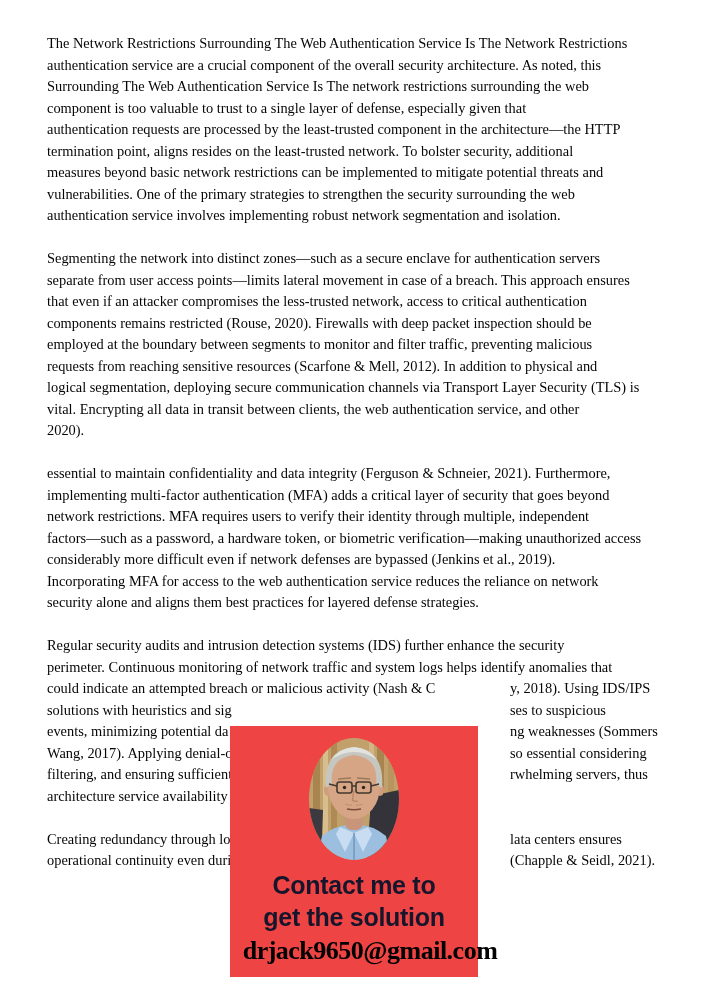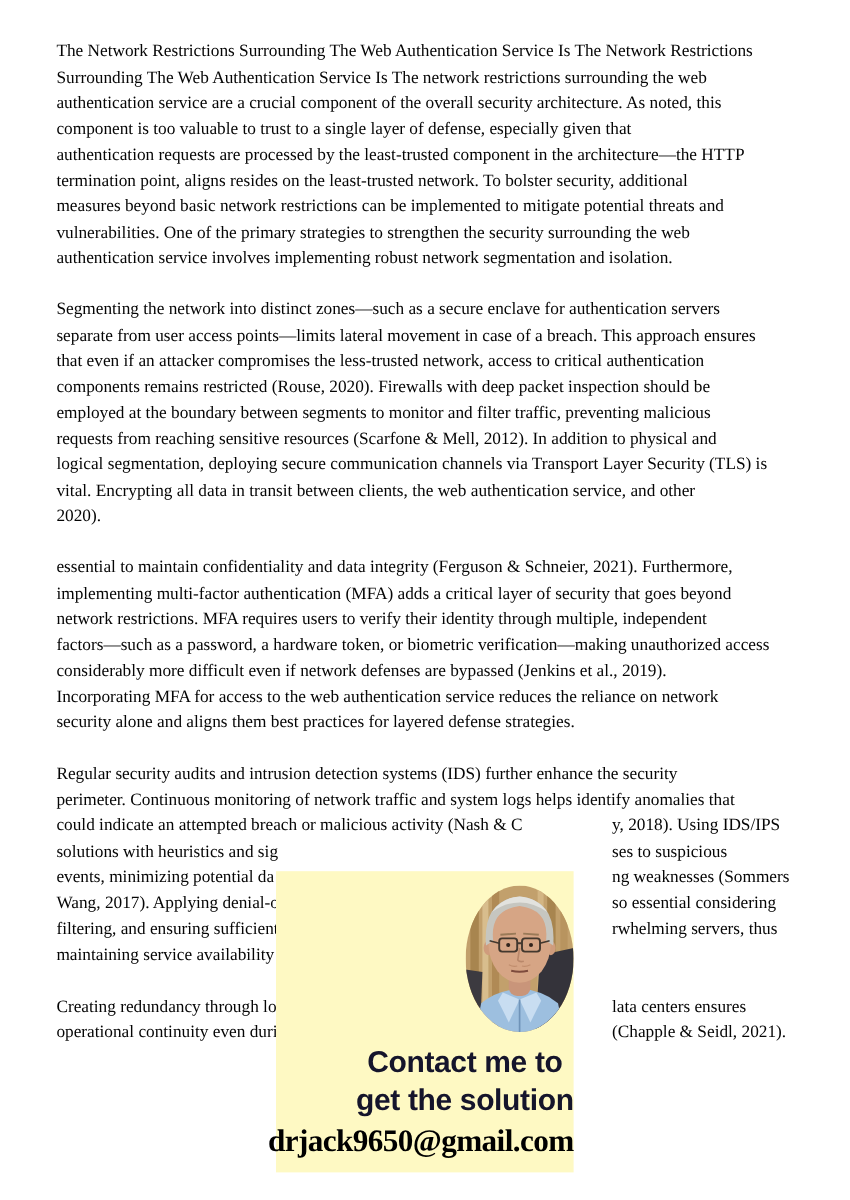--- a/index.html
+++ b/index.html
@@ -22,22 +22,22 @@
       font-weight:700;font-size:26px;line-height:30px;letter-spacing:-0.5px;color:#000;margin-left:32px;}
 </style>
 </head>
 <body>
 
 <div id="page">
 
   <div id="doc">
     <div class="para">
         <div class="line">The Network Restrictions Surrounding The Web Authentication Service Is The Network Restrictions</div>
+        <div class="line">authentication service are a crucial component of the overall security architecture. As noted, this</div>
         <div class="line">Surrounding The Web Authentication Service Is The network restrictions surrounding the web</div>
-        <div class="line">authentication service are a crucial component of the overall security architecture. As noted, this</div>
         <div class="line">component is too valuable to trust to a single layer of defense, especially given that</div>
         <div class="line">authentication requests are processed by the least-trusted component in the architecture—the HTTP</div>
         <div class="line">termination point, aligns resides on the least-trusted network. To bolster security, additional</div>
         <div class="line">measures beyond basic network restrictions can be implemented to mitigate potential threats and</div>
         <div class="line">vulnerabilities. One of the primary strategies to strengthen the security surrounding the web</div>
         <div class="line">authentication service involves implementing robust network segmentation and isolation.</div>
       </div>
     <div class="para">
         <div class="line">Segmenting the network into distinct zones—such as a secure enclave for authentication servers</div>
         <div class="line">separate from user access points—limits lateral movement in case of a breach. This approach ensures</div>
@@ -59,29 +59,29 @@
         <div class="line">security alone and aligns them best practices for layered defense strategies.</div>
       </div>
     <div class="para">
         <div class="line">Regular security audits and intrusion detection systems (IDS) further enhance the security</div>
         <div class="line">perimeter. Continuous monitoring of network traffic and system logs helps identify anomalies that</div>
         <div class="line"><span class="frag-left">could indicate an attempted breach or malicious activity (Nash &amp; C</span><span class="frag-right">y, 2018). Using IDS/IPS</span></div>
         <div class="line"><span class="frag-left">solutions with heuristics and sig</span><span class="frag-right">ses to suspicious</span></div>
         <div class="line"><span class="frag-left">events, minimizing potential da</span><span class="frag-right">ng weaknesses (Sommers &amp;</span></div>
         <div class="line"><span class="frag-left">Wang, 2017). Applying denial-o</span><span class="frag-right">so essential considering</span></div>
         <div class="line"><span class="frag-left">filtering, and ensuring sufficient</span><span class="frag-right">rwhelming servers, thus</span></div>
-        <div class="line"><span class="frag-left">maintaining service availability</span><span class="frag-right"></span></div>
+        <div class="line"><span class="frag-left">architecture service availability</span><span class="frag-right"></span></div>
       </div>
     <div class="para">
         <div class="line"><span class="frag-left">Creating redundancy through lo</span><span class="frag-right">lata centers ensures</span></div>
         <div class="line"><span class="frag-left">operational continuity even duri</span><span class="frag-right">(Chapple &amp; Seidl, 2021).</span></div>
       </div>
   </div>
 
-  <div id="overlay" style="background: #fef9c3; align-items: flex-end;">
+  <div id="overlay" style="background: #ef4444;">
     <div id="portrait">
       <svg width="90" height="122" viewBox="0 0 90 122" xmlns="http://www.w3.org/2000/svg">
         <defs>
           <clipPath id="ovalClip">
               <ellipse cx="45" cy="61" rx="45" ry="61"></ellipse>
             </clipPath>
         </defs>
         <g clip-path="url(#ovalClip)">
 
           <rect x="0" y="0" width="90" height="122" fill="#c2a06c"></rect>

